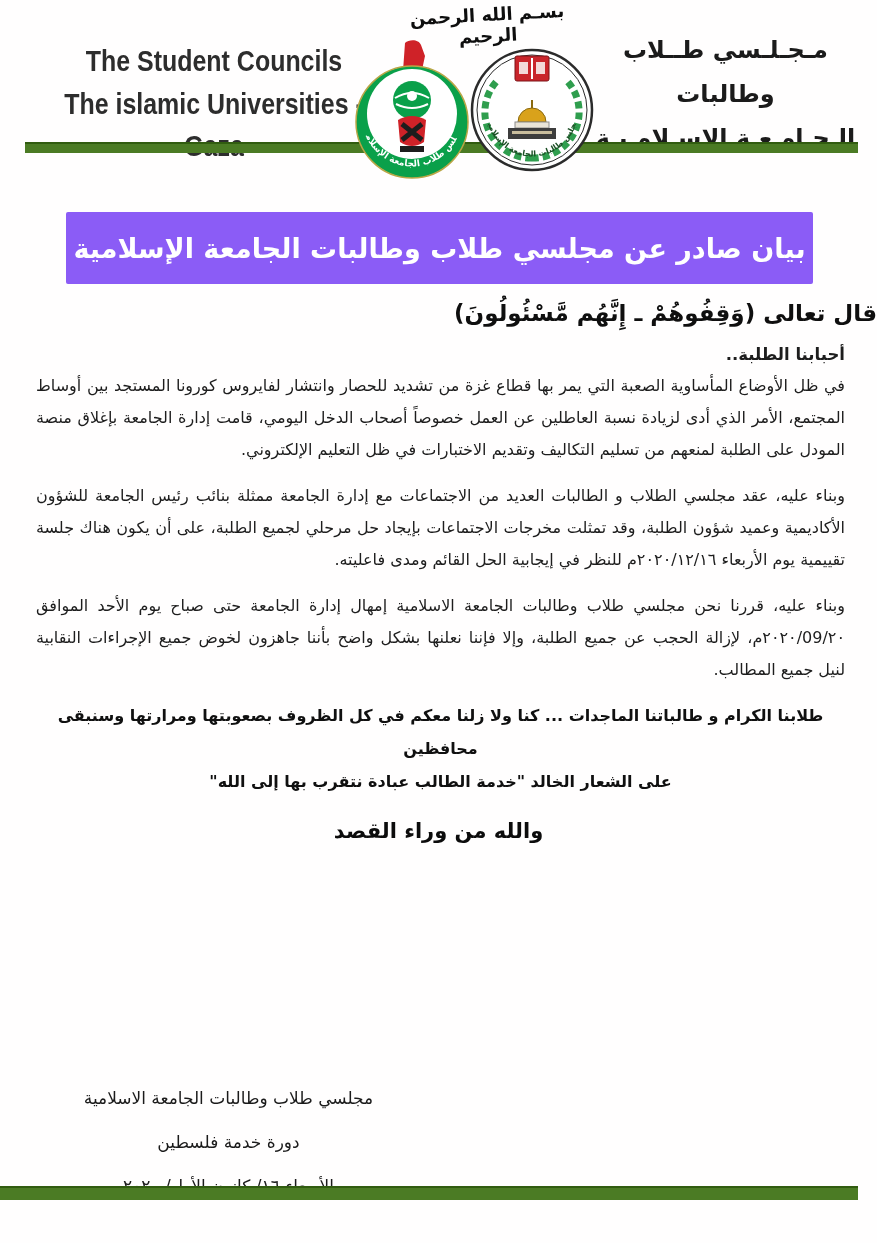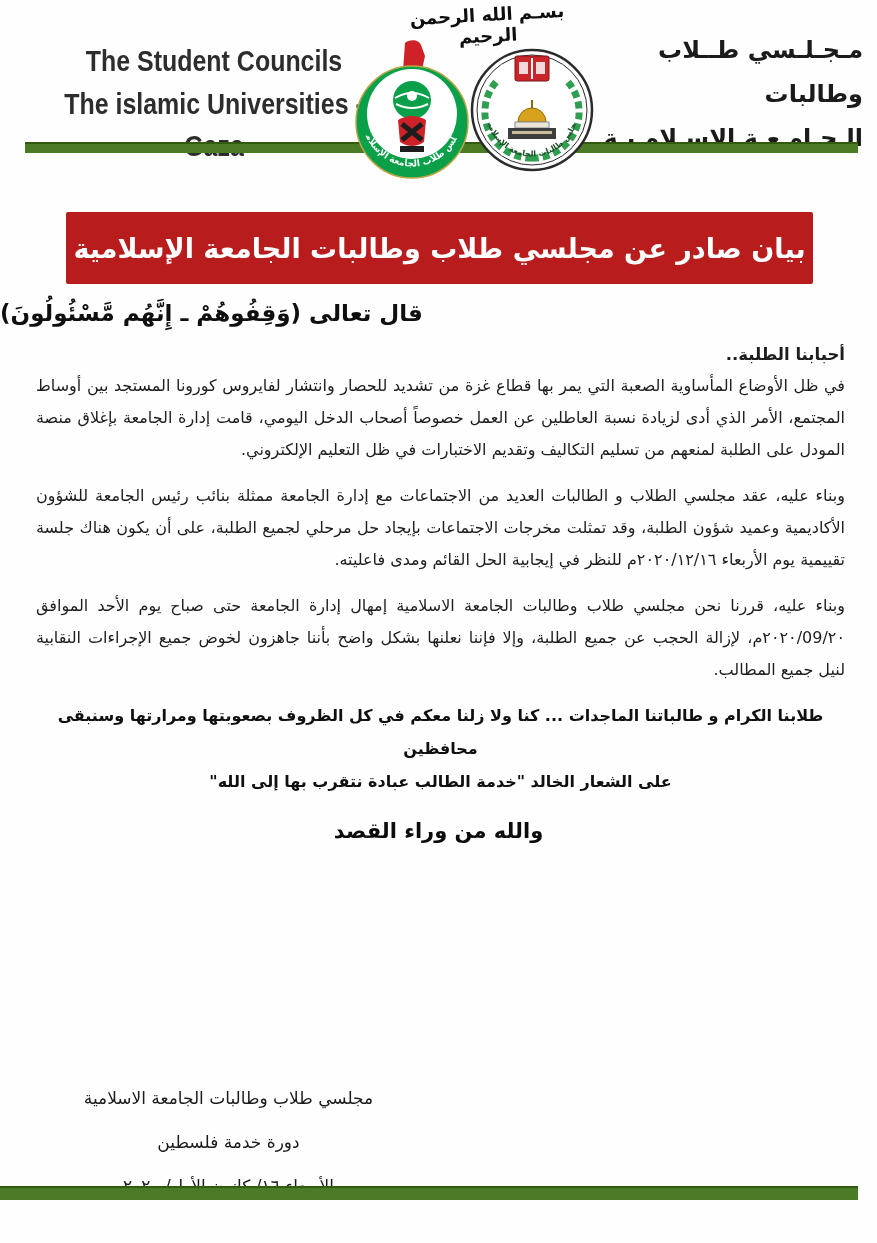--- a/index.html
+++ b/index.html
@@ -5,33 +5,33 @@
   html,body{margin:0;padding:0;background:#ffffff;}
   .page{position:relative;width:877px;height:1243px;background:#fffefe;overflow:hidden;
         font-family:"DejaVu Sans",sans-serif;color:#1c1c1c;}
   
   .header{position:relative;height:190px;}
   .en-title{position:absolute;left:44px;top:40px;width:340px;text-align:center;
             font-family:"Liberation Sans",sans-serif;font-weight:bold;font-size:26px;
             line-height:38px;color:#2d2d2d;transform:scale(.96,1.12);transform-origin:center top;}
   .bismillah{position:absolute;left:400px;top:4px;width:175px;text-align:center;direction:rtl;
              font-weight:bold;font-size:18px;color:#0e0e0e;transform:rotate(-3deg);}
-  .ar-title{position:absolute;right:14px;top:28px;width:275px;text-align:right;direction:rtl;
+  .ar-title{position:absolute;right:14px;top:28px;width:275px;text-align:center;direction:rtl;
             font-weight:bold;font-size:24px;line-height:44px;color:#1b1b1b;}
   .rule-top{position:absolute;left:25px;top:142px;width:833px;height:9px;
             background:#4b7b24;border-top:2px solid #315c10;z-index:1;}
   .logo{position:absolute;z-index:2;}
   .logo-left{left:352px;top:40px;}
   .logo-right{left:468px;top:40px;}
   
-  .banner{margin:22px 64px 0 66px;height:72px;background:#b91c1c;color:#fff;
+  .banner{margin:22px 64px 0 66px;height:72px;background:#8b5cf6;color:#fff;
           display:flex;align-items:center;justify-content:center;direction:rtl;
           font-weight:bold;font-size:27px;border-radius:2px;}
   
-  .verse{margin-top:16px;text-align:left;direction:rtl;font-weight:bold;
+  .verse{margin-top:16px;text-align:right;direction:rtl;font-weight:bold;
          font-size:23px;color:#0f0f0f;}
   
   .body-text{margin:14px 32px 0 36px;direction:rtl;font-size:16px;color:#1d1d1d;}
   .greeting{font-weight:bold;font-size:16.5px;line-height:30px;}
   .para{text-align:justify;line-height:2.0;margin:0 0 14px 0;}
   .closing{margin:10px 44px 7px 48px;direction:rtl;text-align:center;font-weight:bold;
            font-size:16px;line-height:2.05;color:#101010;}
   .tawqee{margin-top:21px;text-align:center;direction:rtl;font-weight:bold;
           font-size:21px;color:#0c0c0c;}
   

